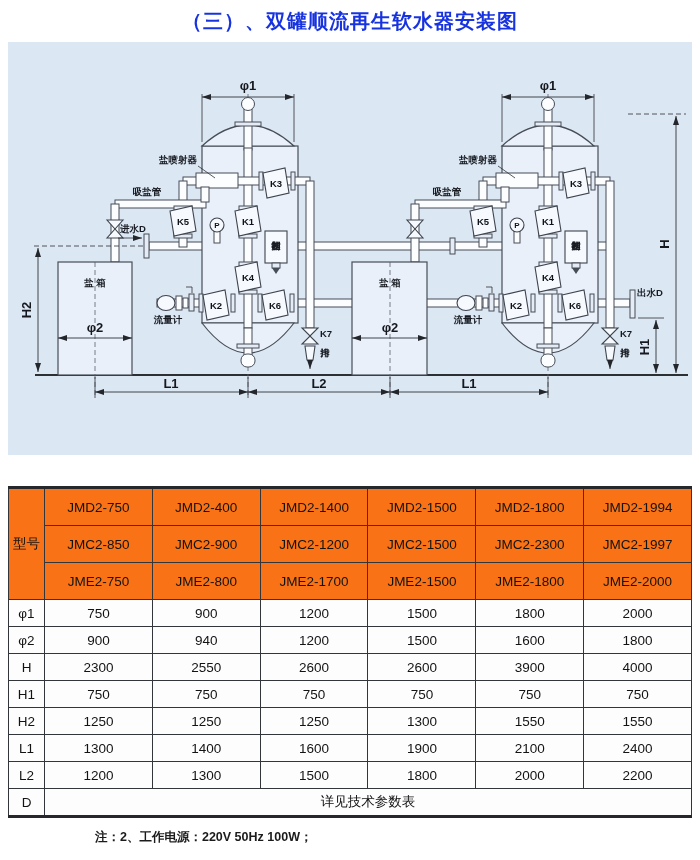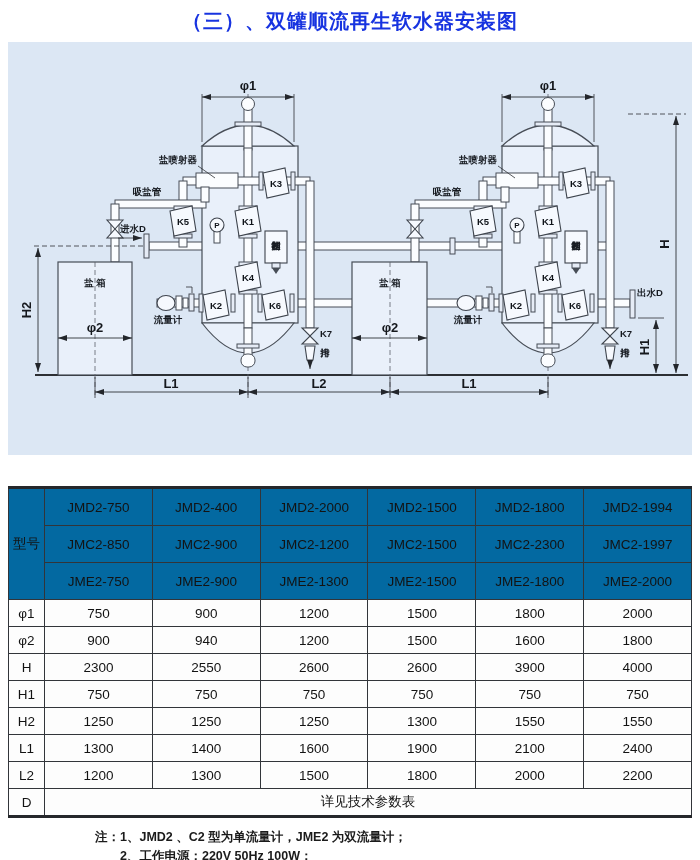--- a/index.html
+++ b/index.html
@@ -20,21 +20,21 @@
   .ground{stroke:#2c2f33;stroke-width:1.8;fill:none;}
   .cn{font-size:9.5px;font-weight:700;fill:#161a20;}
   .cnv{font-size:9px;font-weight:700;fill:#161a20;writing-mode:vertical-rl;text-orientation:upright;}
   .klab{font-size:9.5px;font-weight:700;fill:#10141a;text-anchor:middle;}
   .dimtext{font-size:13px;font-weight:700;fill:#15181d;text-anchor:middle;}
   .ptext{font-size:8px;font-weight:700;fill:#10141a;text-anchor:middle;}
   table.spec{border-collapse:collapse;width:684px;margin:0 8px;table-layout:fixed;
              border-top:3px solid #25272b;border-bottom:3px solid #25272b;}
   table.spec td,table.spec th{border:1px solid #32353a;text-align:center;vertical-align:middle;
              font-size:13.5px;font-weight:400;color:#131313;background:#fdfdfd;overflow:hidden;}
-  table.spec .hdr{background:#0369a1;}
+  table.spec .hdr{background:#f97316;}
   table.spec .labcol{width:36px;}
   table.spec tr.mrow td{height:34px;}
   table.spec tr.drow td{height:24px;}
   .notes{margin:10px 0 0 95px;font-size:12.5px;font-weight:600;color:#1b1b1b;line-height:1.55;display:flex;}
   .notes .prefix{white-space:nowrap;}
   .notes .item{white-space:nowrap;}
 </style>
 </head>
 <body>
 
@@ -348,37 +348,37 @@
         <col>
         <col>
         <col>
         <col>
     </colgroup>
     <tbody>
       <tr class="mrow">
         <td class="hdr" rowspan="3">型号</td>
         <td class="hdr">JMD2-750</td>
         <td class="hdr">JMD2-400</td>
-        <td class="hdr">JMD2-2000</td>
+        <td class="hdr">JMD2-1400</td>
         <td class="hdr">JMD2-1500</td>
         <td class="hdr">JMD2-1800</td>
         <td class="hdr">JMD2-1994</td>
       </tr>
       <tr class="mrow">
         <td class="hdr">JMC2-850</td>
         <td class="hdr">JMC2-900</td>
         <td class="hdr">JMC2-1200</td>
         <td class="hdr">JMC2-1500</td>
         <td class="hdr">JMC2-2300</td>
         <td class="hdr">JMC2-1997</td>
       </tr>
       <tr class="mrow">
         <td class="hdr">JME2-750</td>
-        <td class="hdr">JME2-900</td>
-        <td class="hdr">JME2-1300</td>
+        <td class="hdr">JME2-800</td>
+        <td class="hdr">JME2-1700</td>
         <td class="hdr">JME2-1500</td>
         <td class="hdr">JME2-1800</td>
         <td class="hdr">JME2-2000</td>
       </tr>
       <tr class="drow">
         <td>φ1</td>
         <td>750</td>
         <td>900</td>
         <td>1200</td>
         <td>1500</td>
@@ -442,18 +442,17 @@
       <tr class="drow">
         <td>D</td>
         <td colspan="6">详见技术参数表</td>
       </tr>
     </tbody>
   </table>
 
   <div class="notes">
     <span class="prefix">注：</span>
     <div>
-      <div class="item">1、JMD2 、C2 型为单流量计，JME2 为双流量计；</div>
       <div class="item">2、工作电源：220V 50Hz 100W；</div>
 
     </div>
   </div>
 </div>
 
 </body></html>

